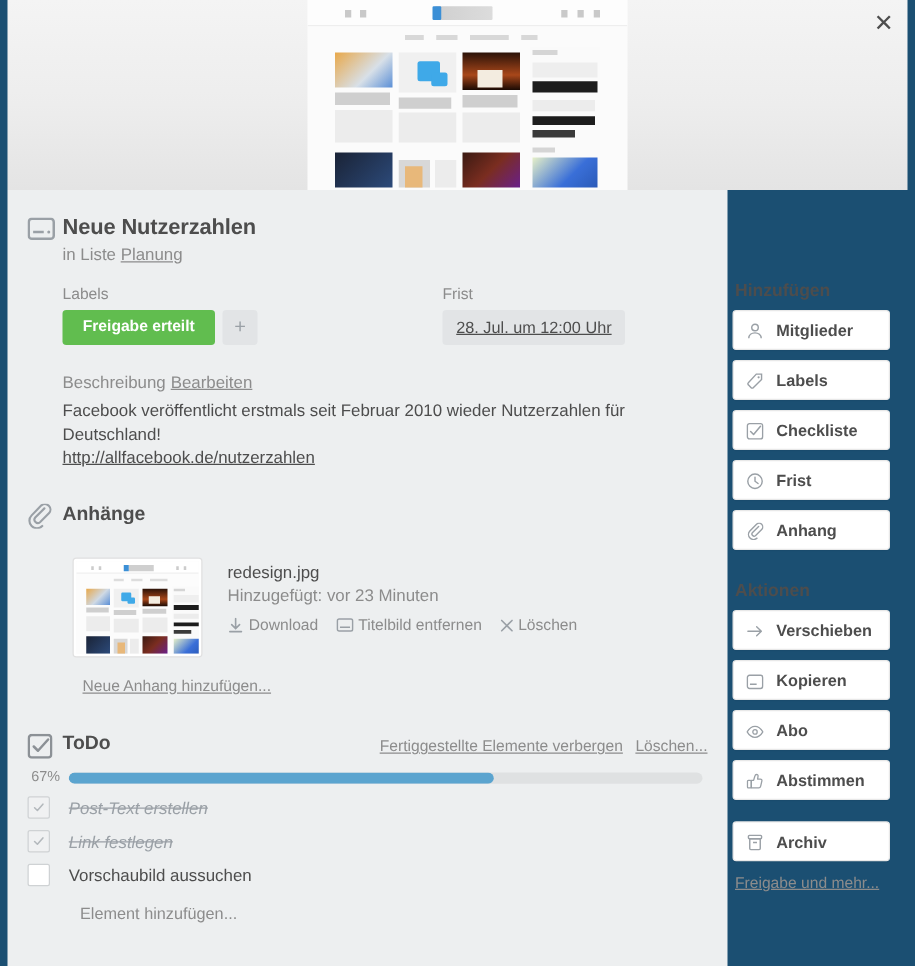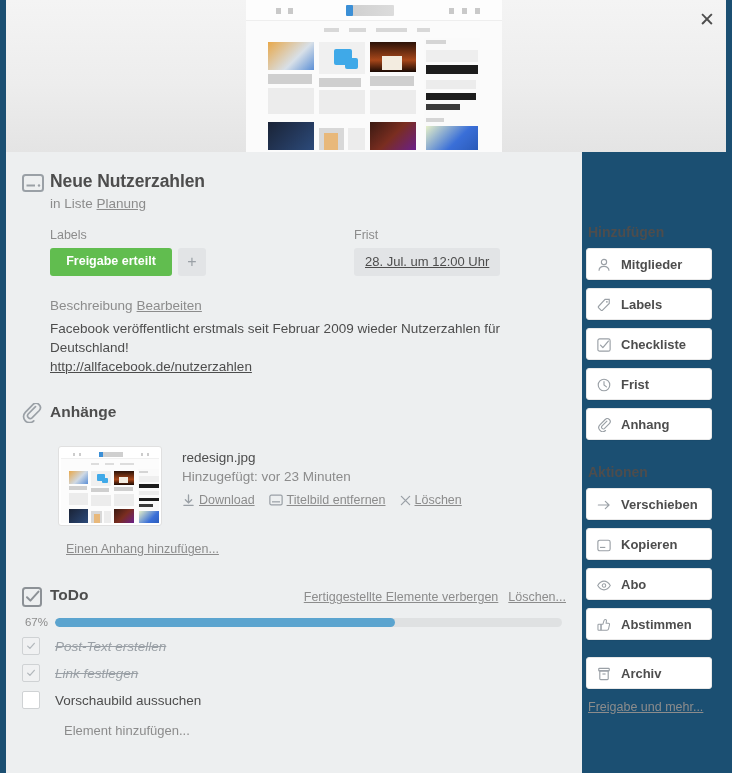--- a/index.html
+++ b/index.html
@@ -108,21 +108,21 @@
     width: 104px; height: 80px; background: #fff;
     border: 1px solid #e0e0e0; border-radius: 3px;
     position: relative; overflow: hidden; flex: none;
   }
   .att-thumb .mini { position: absolute; inset: 2px; overflow: hidden; background:#fcfcfc; }
   .att-info { margin-left: 20px; padding-top: 4px; }
   .att-name { font-size: 13.5px; color: #4d4d4d; }
   .att-when { font-size: 13.5px; color: #8c8c8c; margin-top: 4px; }
   .att-actions { display: flex; align-items: center; margin-top: 9px; gap: 14px; }
   .att-act { font-size: 12.5px; color: #8c8c8c; display: flex; align-items: center; gap: 4px; }
-  .att-act span.t { text-decoration: underline; }
+  .att-act span.t { }
   .att-add { padding-left: 60px; margin-top: 16px; font-size: 12.5px; color: #8c8c8c; text-decoration: underline; }
 
   
   .cl-head { position: relative; padding-left: 44px; margin-top: 30px; display: flex; align-items: flex-end; }
   .cl-icon { position: absolute; left: 16px; top: 1px; width: 20px; height: 20px; }
   .cl-links { margin-left: auto; padding-right: 6px; display: flex; gap: 10px; }
   .cl-links a { font-size: 12.5px; color: #8c8c8c; text-decoration: underline; }
   .prog-row { display: flex; align-items: center; margin-top: 12px; padding-left: 8px; padding-right: 10px; }
   .prog-pct { font-size: 11.5px; color: #8c8c8c; width: 34px; text-align: right; margin-right: 7px; }
   .prog-track { flex: 1; height: 9px; background: #dfe1e2; border-radius: 5px; overflow: hidden; }
@@ -240,21 +240,21 @@
         <div class="meta-block frist">
           <div class="meta-label">Frist</div>
           <div class="due-pill">28. Jul. um 12:00 Uhr</div>
         </div>
       </div>
 
       <div class="desc-wrap">
         <div class="desc-head">
           <span>Beschreibung</span><a href="#">Bearbeiten</a>
         </div>
-        <div class="desc-text">Facebook veröffentlicht erstmals seit Februar 2009 wieder Nutzerzahlen für Deutschland!</div>
+        <div class="desc-text">Facebook veröffentlicht erstmals seit Februar 2010 wieder Nutzerzahlen für Deutschland!</div>
         <a href="#" class="desc-link">http://allfacebook.de/nutzerzahlen</a>
       </div>
 
       <div class="att-head">
         <div class="att-icon">
           <svg viewBox="0 0 20 20" width="20" height="20">
             <path d="M14.5 6.2 L7.2 13.5a2.7 2.7 0 0 0 3.8 3.8l7.3-7.3a4.4 4.4 0 0 0-6.2-6.2L4.3 11.8a6 6 0 0 0 8.5 8.5" fill="none" stroke="#9aa0a6" stroke-width="1.7" stroke-linecap="round" transform="translate(-1,-2.5)"></path>
           </svg>
         </div>
         <div class="sec-title">Anhänge</div>
@@ -326,21 +326,21 @@
                 <svg viewBox="0 0 12 12" width="11" height="11">
                     <path d="M1.5 1.5 10.5 10.5M10.5 1.5 1.5 10.5" stroke="#9aa0a6" stroke-width="1.4" stroke-linecap="round"></path>
                   </svg>
               </span>
               <span class="t">Löschen</span>
             </div>
           </div>
         </div>
       </div>
 
-      <div class="att-add">Einen Anhang hinzufügen...</div>
+      <div class="att-add">Neue Anhang hinzufügen...</div>
 
       <div class="cl-head">
         <div class="cl-icon">
           <svg viewBox="0 0 20 20" width="20" height="20">
             <rect x="1" y="1" width="18" height="18" rx="2.5" fill="none" stroke="#8c9196" stroke-width="2"></rect>
             <path d="M5 10.2 8.4 13.6 16.5 4.6" fill="none" stroke="#8c9196" stroke-width="2" stroke-linecap="round" stroke-linejoin="round"></path>
           </svg>
         </div>
         <div class="sec-title">ToDo</div>
         <div class="cl-links">

